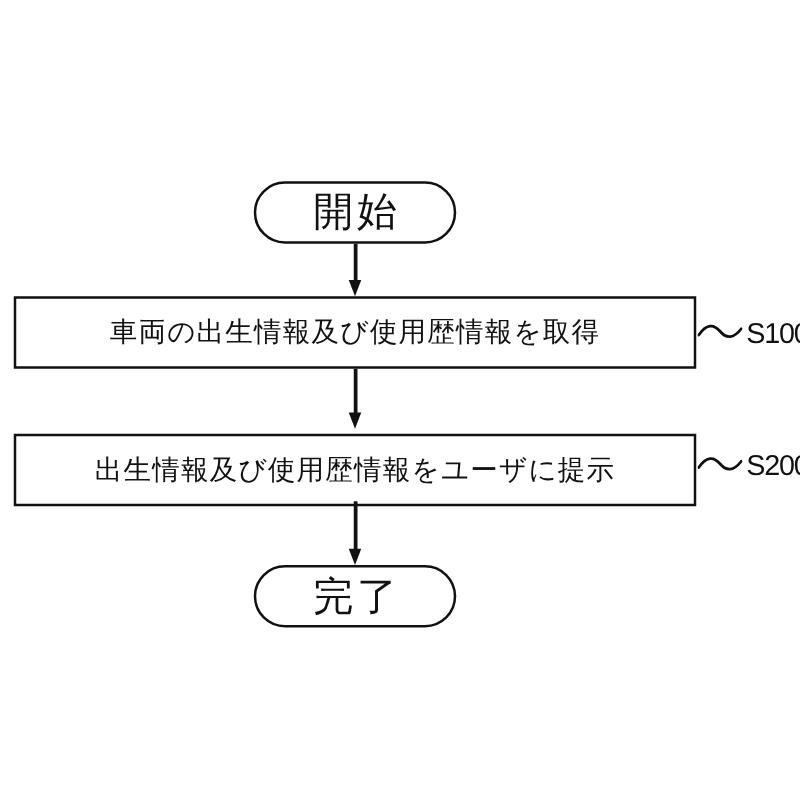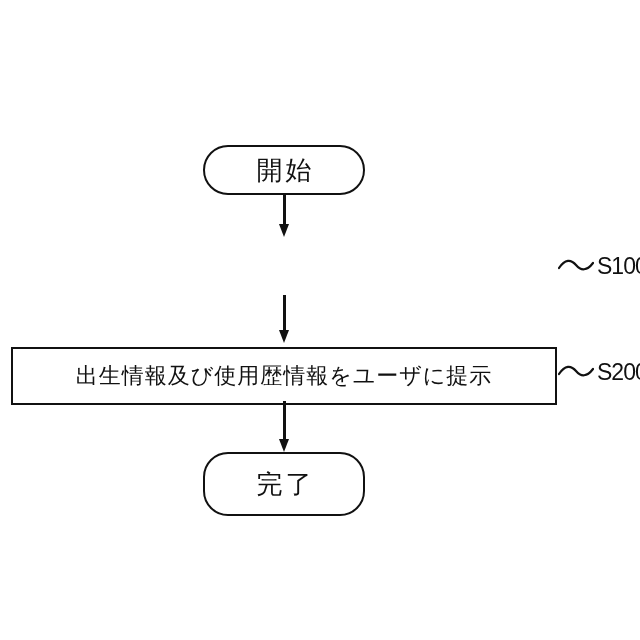--- a/index.html
+++ b/index.html
@@ -20,21 +20,21 @@
     position: absolute;
     box-sizing: border-box;
     border: 2.5px solid #111111;
     border-radius: 25px;
     background: #ffffff;
     display: flex;
     align-items: center;
     justify-content: center;
   }
   .terminal .label {
-    font-size: 26px;
+    font-size: 32px;
     letter-spacing: 3px;
     text-indent: 3px; 
     white-space: nowrap;
   }
   .process {
     position: absolute;
     box-sizing: border-box;
     border: 2.5px solid #111111;
     background: #ffffff;
     display: flex;
@@ -87,34 +87,37 @@
   #arrow2-line { left: 283px; top: 295px; height: 36px; }
   #arrow2-head { left: 279px; top: 330px; }
 
   #box-s200 { left: 11px; top: 347px; width: 546px; height: 58px; }
   #tilde-s200 { left: 558px; top: 363px; }
   #tag-s200 { left: 597px; top: 357px; }
 
   #arrow3-line { left: 283px; top: 401px; height: 39px; }
   #arrow3-head { left: 279px; top: 439px; }
 
-  #end-node { left: 203px; top: 452px; width: 162px; height: 64px; }
+  #end-node { left: 203px; top: 452px; width: 162px; height: 50px; align-items: flex-end; }
 </style>
 </head>
 <body>
 
 <div class="canvas">
 
   <div class="terminal" id="start-node">
     <span class="label">開始</span>
   </div>
 
   <div class="vline" id="arrow1-line"></div>
   <div class="arrowhead" id="arrow1-head"></div>
 
+  <div class="process" id="box-s100">
+    <span class="label">車両の出生情報及び使用歴情報を取得</span>
+  </div>
   <svg class="tilde" id="tilde-s100" viewBox="0 0 36 18">
     <path d="M 1 11 C 7 2, 13 2, 18 8 C 23 14, 29 14, 35 6" fill="none" stroke="#111111" stroke-width="2.2" stroke-linecap="round"></path>
   </svg>
   <div class="steptag" id="tag-s100">S100</div>
 
   <div class="vline" id="arrow2-line"></div>
   <div class="arrowhead" id="arrow2-head"></div>
 
   <div class="process" id="box-s200">
     <span class="label">出生情報及び使用歴情報をユーザに提示</span>

